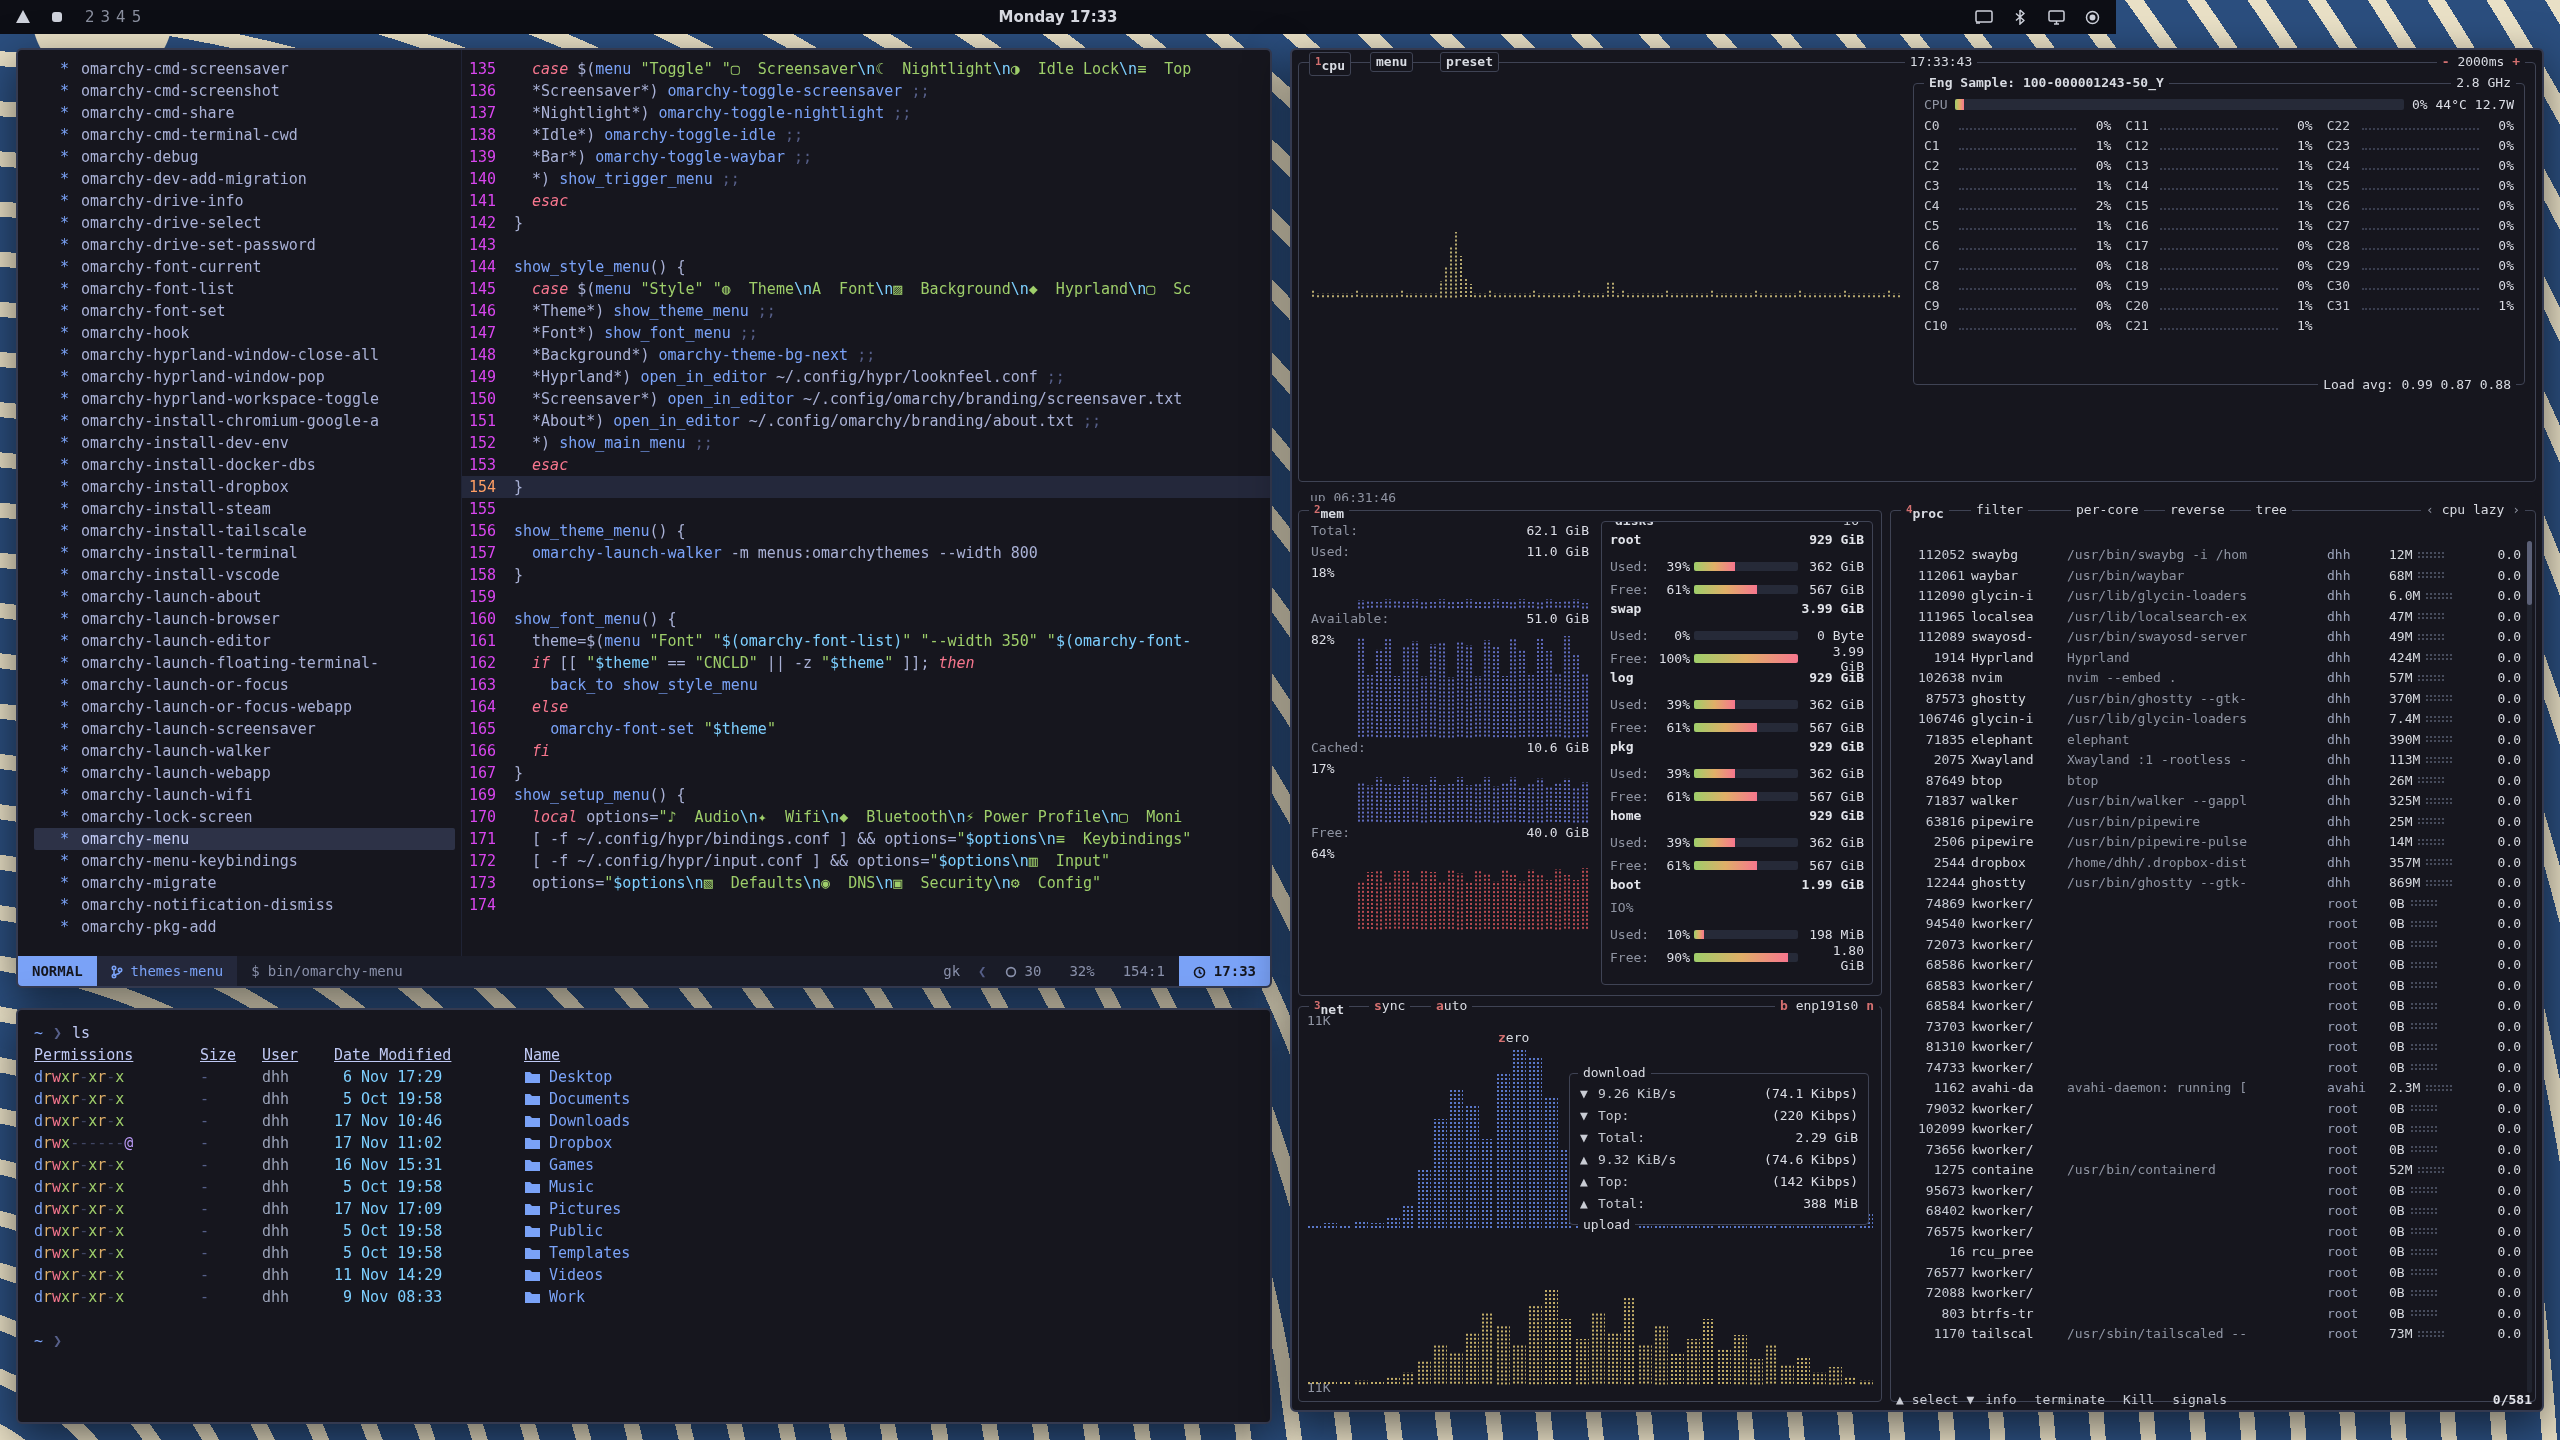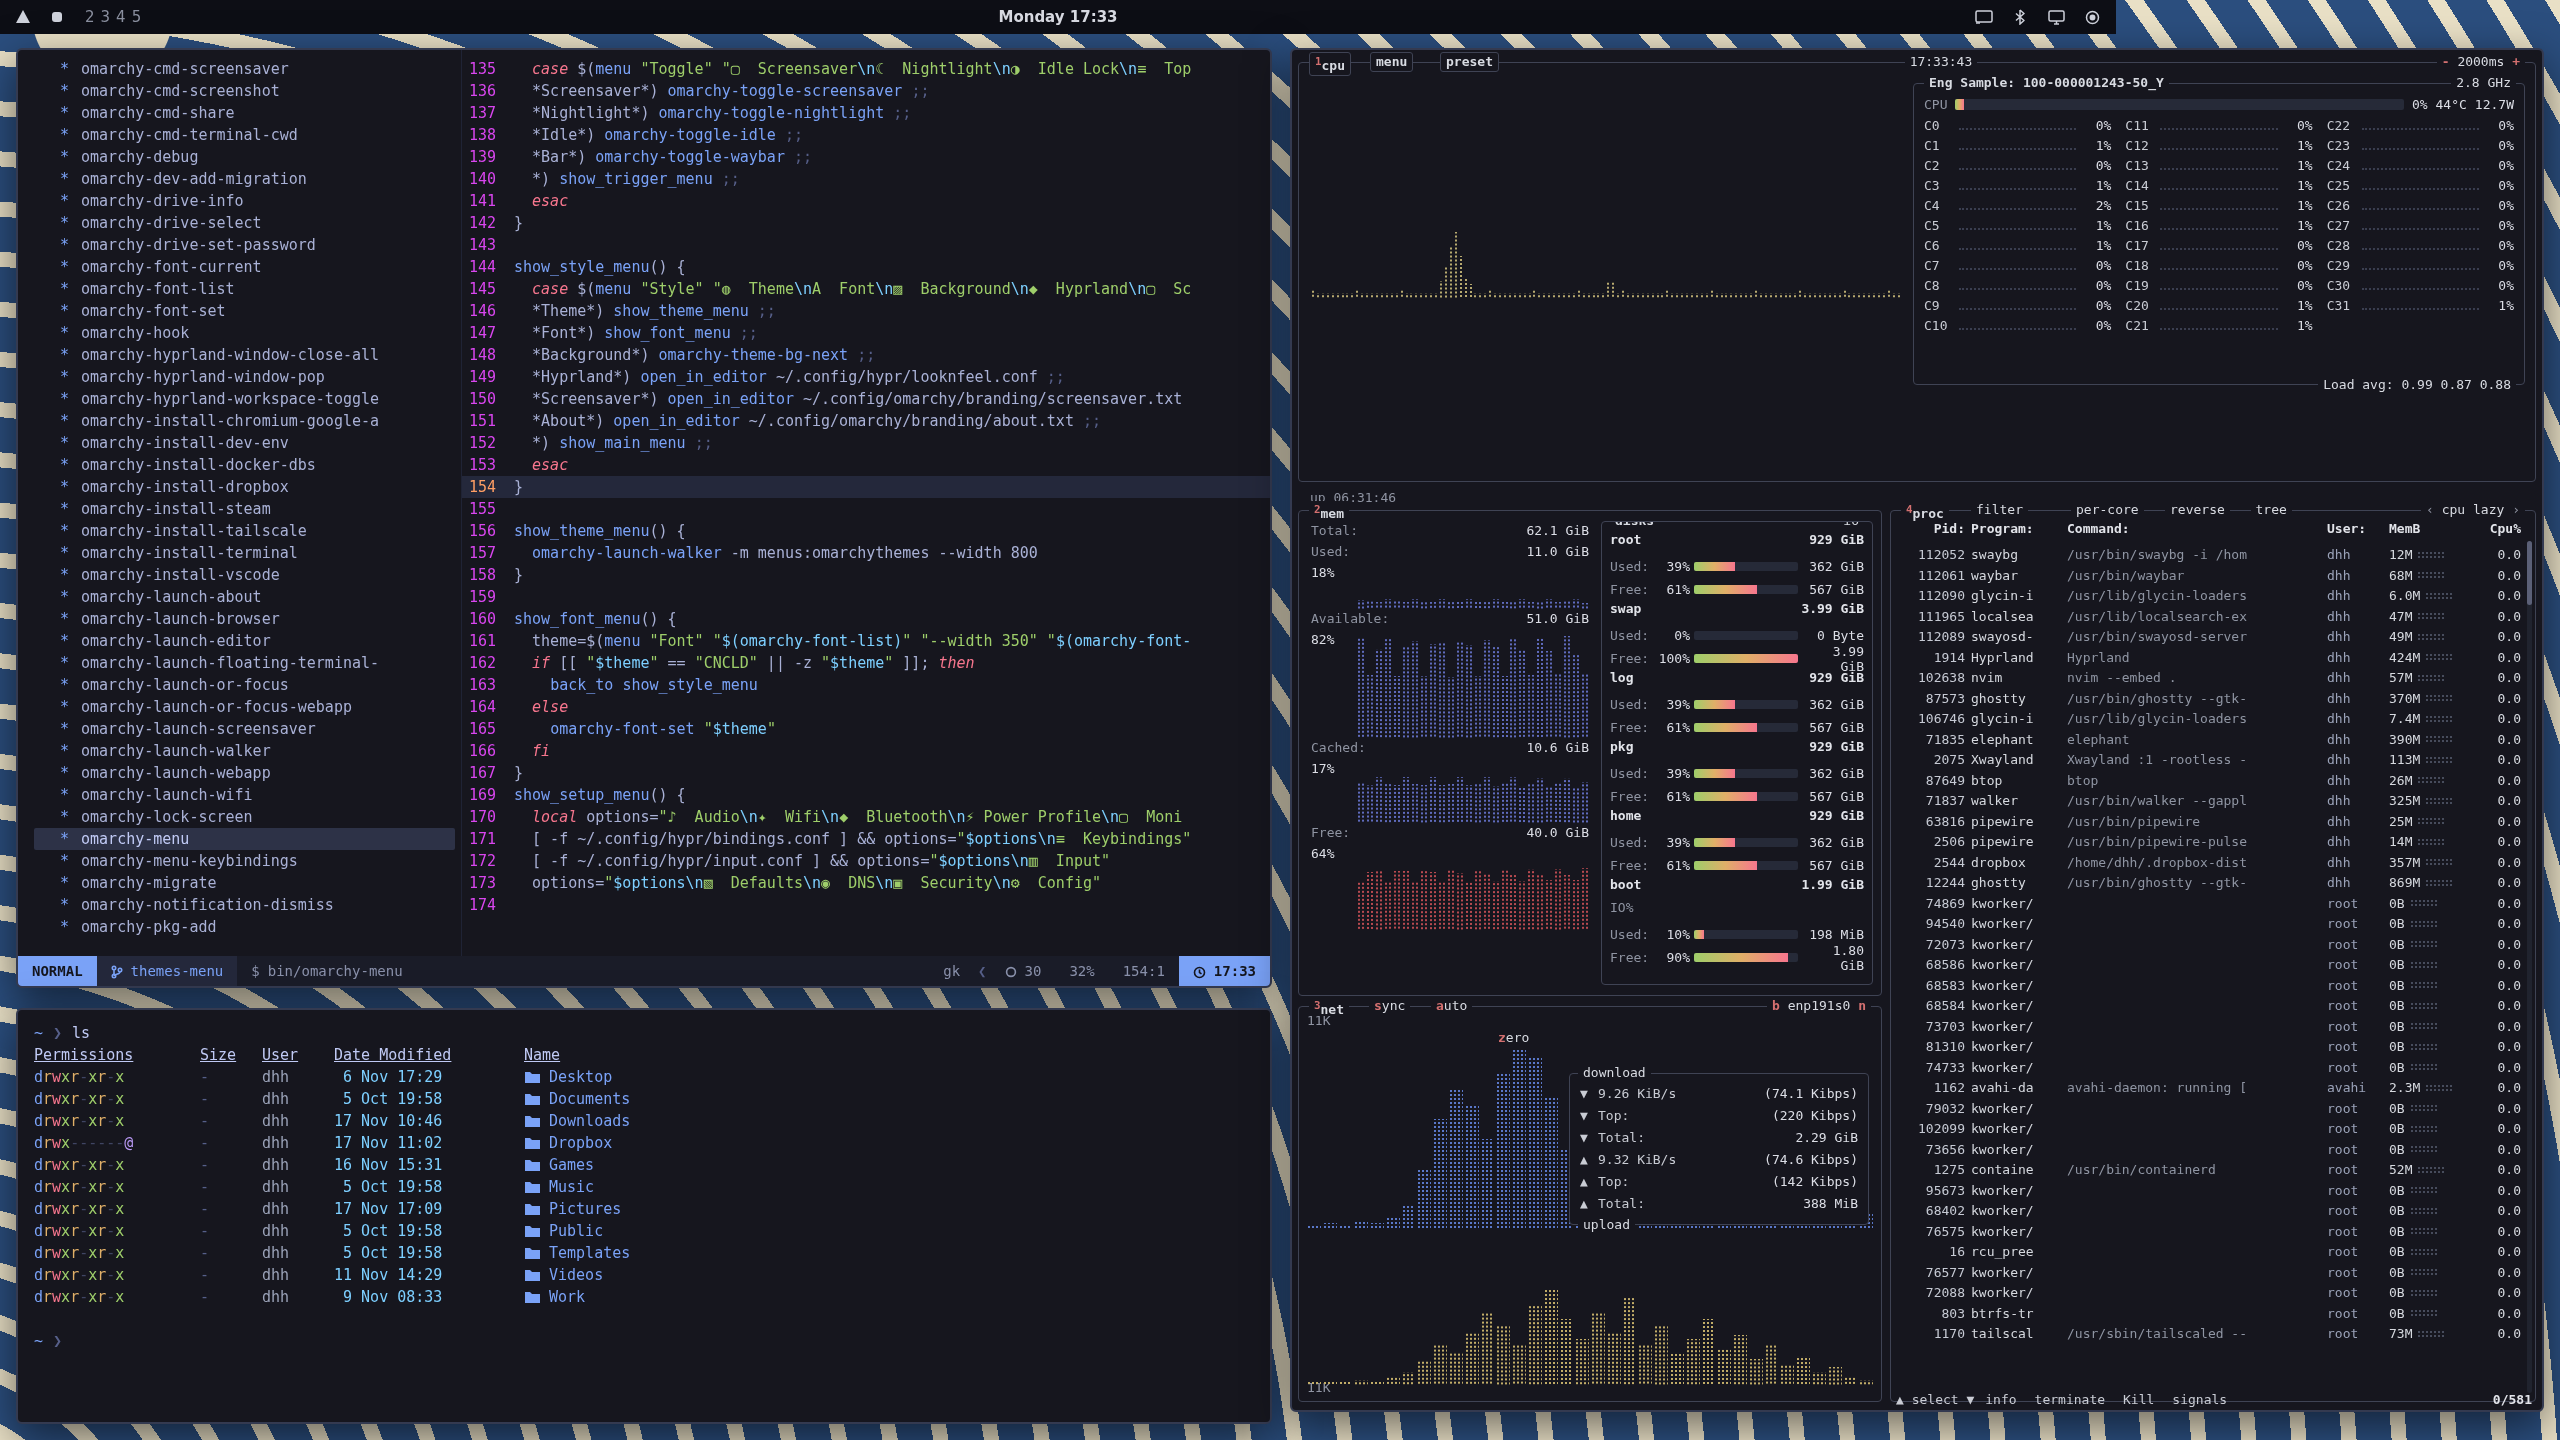--- a/index.html
+++ b/index.html
@@ -1091,21 +1091,21 @@
                 <span class="dval">1.80 GiB</span>
               </div>
             </div>
           </div>
     </div>
   </div>
 
   <div class="bbox" id="net-box">
     <span class="chip title" style="left:10px"><sup class="hot">3</sup><span>net</span></span>
     <span id="net-modes"><span class="chip" style="left: 70px;"><span class="hot">s</span>ync</span><span class="chip" style="left: 132px;"><span class="hot">a</span>uto</span><span class="chip" style="left: 194px; margin-top: 32px;"><span class="hot">z</span>ero</span></span>
-    <span class="chip" style="right:10px">
+    <span class="chip" style="right:2px">
       <span class="hot">b</span>
       <span>enp191s0</span>
       <span class="hot">n</span>
     </span>
     <span class="scale" style="left:8px;top:6px">11K</span>
     <span class="scale" style="left:8px;bottom:6px">11K</span>
     <div id="net-down">
           <div class="bar" style="--c: #5a78c9; height: 2%;"></div>
           <div class="bar" style="--c: #5a78c9; height: 3%;"></div>
           <div class="bar" style="--c: #5a78c9; height: 2%;"></div>
@@ -1217,28 +1217,20 @@
             </div>
           </div>
     </div>
   </div>
 
   <div class="bbox" id="proc-box">
     <span class="chip title" style="left:10px"><sup class="hot">4</sup><span>proc</span></span>
     <span class="chip" style="left:80px">filter</span>
     <span id="proc-opts"><span class="chip" style="left: 180px;">per-core</span><span class="chip" style="left: 274px;">reverse</span><span class="chip" style="left: 359.5px;">tree</span></span>
     <span class="chip" style="right:10px"><span class="arr">‹</span> <span>cpu lazy</span> <span class="arr">›</span></span>
-    <div id="proc-head">
-      <span style="text-align:right">Pid:</span>
-      <span>Program:</span>
-      <span>Command:</span>
-      <span>User:</span>
-      <span>MemB</span>
-      <span style="text-align:right">Cpu%</span>
-    </div>
     <div id="proc-rows">
           <div class="prow">
             <span class="ppid">112052</span>
             <span class="pprog">swaybg</span>
             <span class="pcmd">/usr/bin/swaybg -i /hom</span>
             <span class="puser">dhh</span>
             <span class="pmem">12M<span class="memdots"></span></span>
             <span class="pcpu">0.0</span>
           </div>
           <div class="prow">

